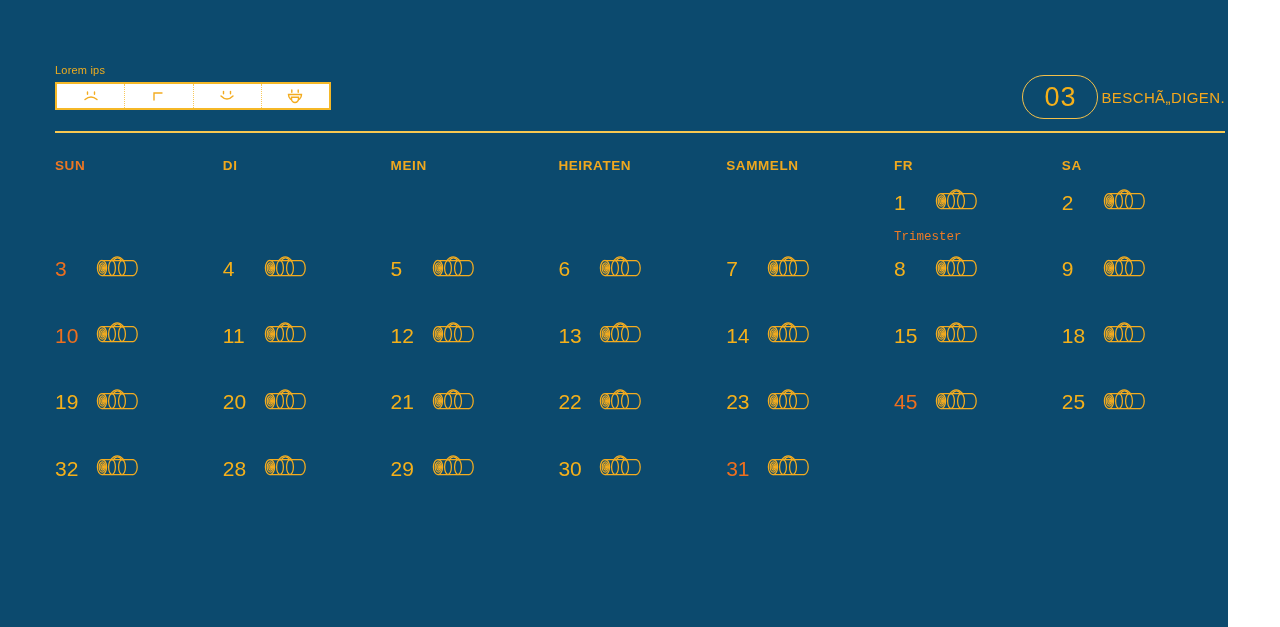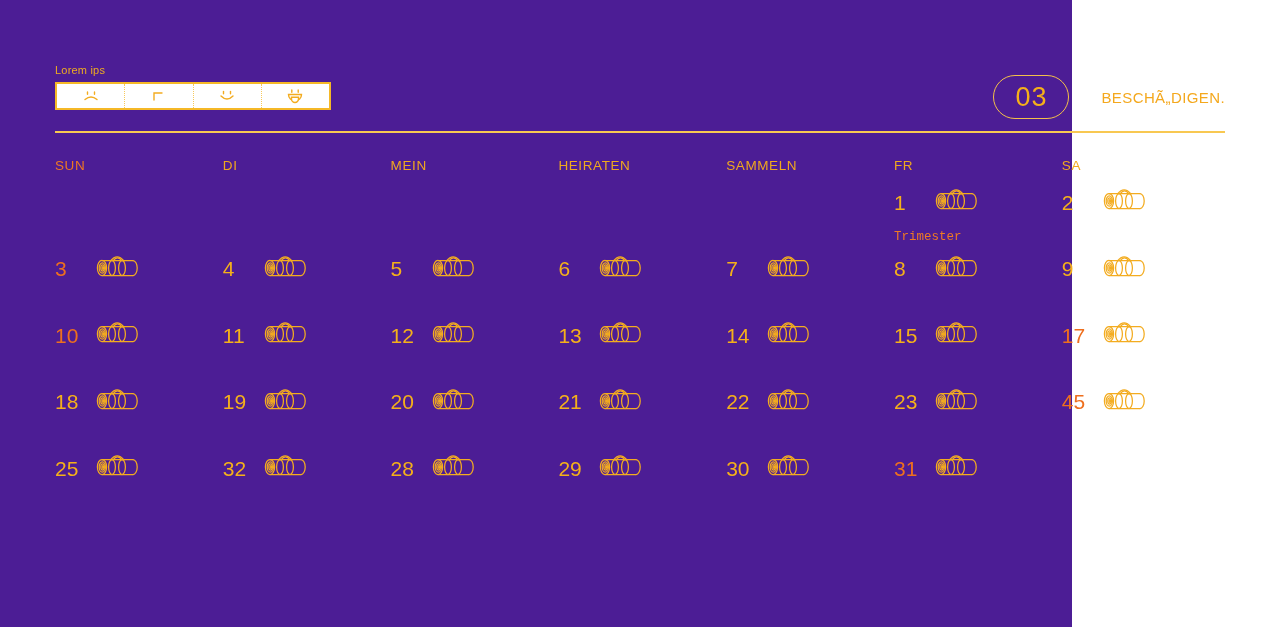--- a/index.html
+++ b/index.html
@@ -7,23 +7,23 @@
   html, body {
     width: 1280px;
     height: 627px;
     background: #ffffff;
     font-family: "Liberation Sans", "DejaVu Sans", sans-serif;
     overflow: hidden;
   }
 
   .page {
     position: relative;
-    width: 1072px;
+    width: 1228px;
     height: 627px;
-    background: #4c1d95;
+    background: #0c4a6e;
   }
 
   
   .header {
     position: absolute;
     left: 55px;
     top: 64px;
     width: 1170px;
     height: 66px;
   }
@@ -64,21 +64,21 @@
 
   .mood-btn svg { display: block; }
 
   
   .header-right {
     position: absolute;
     right: 0;
     top: 11px;
     display: flex;
     align-items: center;
-    gap: 32px;
+    gap: 3px;
   }
 
   .month-badge {
     width: 76px;
     height: 44px;
     border: 1.6px solid #f3c04a;
     border-radius: 22px;
     display: flex;
     align-items: center;
     justify-content: center;
@@ -110,21 +110,21 @@
     position: absolute;
     left: 55px;
     top: 158px;
     width: 1175px;
     display: grid;
     grid-template-columns: repeat(7, 167.8px);
   }
 
   .weekday {
     font-size: 13.5px;
-    font-weight: normal;
+    font-weight: bold;
     letter-spacing: 0.6px;
     color: #f0a81e;
     padding-bottom: 10px;
     white-space: nowrap;
   }
   .weekday.sun { color: #ee7722; }
 
   
   .day-cell {
     height: 66.5px;
@@ -511,256 +511,238 @@
               <ellipse cx="9.6" cy="17" rx="1.8" ry="3.1"></ellipse>
               <ellipse cx="9.9" cy="17" rx="0.7" ry="1.3"></ellipse>
               <ellipse cx="19" cy="17" rx="3.4" ry="7.5"></ellipse>
               <ellipse cx="29" cy="17" rx="3.4" ry="7.5"></ellipse>
               <path d="M40 9.5 A4.2 7.5 0 0 1 40 24.5" fill="none"></path>
               <path d="M17.5 10 Q24 1.5 31 10" fill="none"></path>
               <path d="M20 9.8 Q24.5 4 29 9.8" fill="none"></path>
             </svg></span>
         </div>
       </div>
+      <div class="day-cell">
+        <div class="day-inner">
+          <span class="day-num">18</span>
+          <span class="bedroll"><svg width="50" height="32" viewBox="0 0 50 32" fill="none" stroke="#f3ac20" stroke-width="1.25" stroke-linecap="round" stroke-linejoin="round">
+              <path d="M9 9.5 L40 9.5" fill="none"></path>
+              <path d="M9 24.5 L40 24.5" fill="none"></path>
+              <ellipse cx="9" cy="17" rx="4.6" ry="7.5"></ellipse>
+              <ellipse cx="9.3" cy="17" rx="3.1" ry="5.2"></ellipse>
+              <ellipse cx="9.6" cy="17" rx="1.8" ry="3.1"></ellipse>
+              <ellipse cx="9.9" cy="17" rx="0.7" ry="1.3"></ellipse>
+              <ellipse cx="19" cy="17" rx="3.4" ry="7.5"></ellipse>
+              <ellipse cx="29" cy="17" rx="3.4" ry="7.5"></ellipse>
+              <path d="M40 9.5 A4.2 7.5 0 0 1 40 24.5" fill="none"></path>
+              <path d="M17.5 10 Q24 1.5 31 10" fill="none"></path>
+              <path d="M20 9.8 Q24.5 4 29 9.8" fill="none"></path>
+            </svg></span>
+        </div>
+      </div>
+      <div class="day-cell">
+        <div class="day-inner">
+          <span class="day-num">19</span>
+          <span class="bedroll"><svg width="50" height="32" viewBox="0 0 50 32" fill="none" stroke="#f3ac20" stroke-width="1.25" stroke-linecap="round" stroke-linejoin="round">
+              <path d="M9 9.5 L40 9.5" fill="none"></path>
+              <path d="M9 24.5 L40 24.5" fill="none"></path>
+              <ellipse cx="9" cy="17" rx="4.6" ry="7.5"></ellipse>
+              <ellipse cx="9.3" cy="17" rx="3.1" ry="5.2"></ellipse>
+              <ellipse cx="9.6" cy="17" rx="1.8" ry="3.1"></ellipse>
+              <ellipse cx="9.9" cy="17" rx="0.7" ry="1.3"></ellipse>
+              <ellipse cx="19" cy="17" rx="3.4" ry="7.5"></ellipse>
+              <ellipse cx="29" cy="17" rx="3.4" ry="7.5"></ellipse>
+              <path d="M40 9.5 A4.2 7.5 0 0 1 40 24.5" fill="none"></path>
+              <path d="M17.5 10 Q24 1.5 31 10" fill="none"></path>
+              <path d="M20 9.8 Q24.5 4 29 9.8" fill="none"></path>
+            </svg></span>
+        </div>
+      </div>
+      <div class="day-cell">
+        <div class="day-inner">
+          <span class="day-num">20</span>
+          <span class="bedroll"><svg width="50" height="32" viewBox="0 0 50 32" fill="none" stroke="#f3ac20" stroke-width="1.25" stroke-linecap="round" stroke-linejoin="round">
+              <path d="M9 9.5 L40 9.5" fill="none"></path>
+              <path d="M9 24.5 L40 24.5" fill="none"></path>
+              <ellipse cx="9" cy="17" rx="4.6" ry="7.5"></ellipse>
+              <ellipse cx="9.3" cy="17" rx="3.1" ry="5.2"></ellipse>
+              <ellipse cx="9.6" cy="17" rx="1.8" ry="3.1"></ellipse>
+              <ellipse cx="9.9" cy="17" rx="0.7" ry="1.3"></ellipse>
+              <ellipse cx="19" cy="17" rx="3.4" ry="7.5"></ellipse>
+              <ellipse cx="29" cy="17" rx="3.4" ry="7.5"></ellipse>
+              <path d="M40 9.5 A4.2 7.5 0 0 1 40 24.5" fill="none"></path>
+              <path d="M17.5 10 Q24 1.5 31 10" fill="none"></path>
+              <path d="M20 9.8 Q24.5 4 29 9.8" fill="none"></path>
+            </svg></span>
+        </div>
+      </div>
+      <div class="day-cell">
+        <div class="day-inner">
+          <span class="day-num">21</span>
+          <span class="bedroll"><svg width="50" height="32" viewBox="0 0 50 32" fill="none" stroke="#f3ac20" stroke-width="1.25" stroke-linecap="round" stroke-linejoin="round">
+              <path d="M9 9.5 L40 9.5" fill="none"></path>
+              <path d="M9 24.5 L40 24.5" fill="none"></path>
+              <ellipse cx="9" cy="17" rx="4.6" ry="7.5"></ellipse>
+              <ellipse cx="9.3" cy="17" rx="3.1" ry="5.2"></ellipse>
+              <ellipse cx="9.6" cy="17" rx="1.8" ry="3.1"></ellipse>
+              <ellipse cx="9.9" cy="17" rx="0.7" ry="1.3"></ellipse>
+              <ellipse cx="19" cy="17" rx="3.4" ry="7.5"></ellipse>
+              <ellipse cx="29" cy="17" rx="3.4" ry="7.5"></ellipse>
+              <path d="M40 9.5 A4.2 7.5 0 0 1 40 24.5" fill="none"></path>
+              <path d="M17.5 10 Q24 1.5 31 10" fill="none"></path>
+              <path d="M20 9.8 Q24.5 4 29 9.8" fill="none"></path>
+            </svg></span>
+        </div>
+      </div>
+      <div class="day-cell">
+        <div class="day-inner">
+          <span class="day-num">22</span>
+          <span class="bedroll"><svg width="50" height="32" viewBox="0 0 50 32" fill="none" stroke="#f3ac20" stroke-width="1.25" stroke-linecap="round" stroke-linejoin="round">
+              <path d="M9 9.5 L40 9.5" fill="none"></path>
+              <path d="M9 24.5 L40 24.5" fill="none"></path>
+              <ellipse cx="9" cy="17" rx="4.6" ry="7.5"></ellipse>
+              <ellipse cx="9.3" cy="17" rx="3.1" ry="5.2"></ellipse>
+              <ellipse cx="9.6" cy="17" rx="1.8" ry="3.1"></ellipse>
+              <ellipse cx="9.9" cy="17" rx="0.7" ry="1.3"></ellipse>
+              <ellipse cx="19" cy="17" rx="3.4" ry="7.5"></ellipse>
+              <ellipse cx="29" cy="17" rx="3.4" ry="7.5"></ellipse>
+              <path d="M40 9.5 A4.2 7.5 0 0 1 40 24.5" fill="none"></path>
+              <path d="M17.5 10 Q24 1.5 31 10" fill="none"></path>
+              <path d="M20 9.8 Q24.5 4 29 9.8" fill="none"></path>
+            </svg></span>
+        </div>
+      </div>
+      <div class="day-cell">
+        <div class="day-inner">
+          <span class="day-num">23</span>
+          <span class="bedroll"><svg width="50" height="32" viewBox="0 0 50 32" fill="none" stroke="#f3ac20" stroke-width="1.25" stroke-linecap="round" stroke-linejoin="round">
+              <path d="M9 9.5 L40 9.5" fill="none"></path>
+              <path d="M9 24.5 L40 24.5" fill="none"></path>
+              <ellipse cx="9" cy="17" rx="4.6" ry="7.5"></ellipse>
+              <ellipse cx="9.3" cy="17" rx="3.1" ry="5.2"></ellipse>
+              <ellipse cx="9.6" cy="17" rx="1.8" ry="3.1"></ellipse>
+              <ellipse cx="9.9" cy="17" rx="0.7" ry="1.3"></ellipse>
+              <ellipse cx="19" cy="17" rx="3.4" ry="7.5"></ellipse>
+              <ellipse cx="29" cy="17" rx="3.4" ry="7.5"></ellipse>
+              <path d="M40 9.5 A4.2 7.5 0 0 1 40 24.5" fill="none"></path>
+              <path d="M17.5 10 Q24 1.5 31 10" fill="none"></path>
+              <path d="M20 9.8 Q24.5 4 29 9.8" fill="none"></path>
+            </svg></span>
+        </div>
+      </div>
       <div class="day-cell sun">
         <div class="day-inner">
-          <span class="day-num">17</span>
-          <span class="bedroll"><svg width="50" height="32" viewBox="0 0 50 32" fill="none" stroke="#f3ac20" stroke-width="1.25" stroke-linecap="round" stroke-linejoin="round">
-              <path d="M9 9.5 L40 9.5" fill="none"></path>
-              <path d="M9 24.5 L40 24.5" fill="none"></path>
-              <ellipse cx="9" cy="17" rx="4.6" ry="7.5"></ellipse>
-              <ellipse cx="9.3" cy="17" rx="3.1" ry="5.2"></ellipse>
-              <ellipse cx="9.6" cy="17" rx="1.8" ry="3.1"></ellipse>
-              <ellipse cx="9.9" cy="17" rx="0.7" ry="1.3"></ellipse>
-              <ellipse cx="19" cy="17" rx="3.4" ry="7.5"></ellipse>
-              <ellipse cx="29" cy="17" rx="3.4" ry="7.5"></ellipse>
-              <path d="M40 9.5 A4.2 7.5 0 0 1 40 24.5" fill="none"></path>
-              <path d="M17.5 10 Q24 1.5 31 10" fill="none"></path>
-              <path d="M20 9.8 Q24.5 4 29 9.8" fill="none"></path>
-            </svg></span>
-        </div>
-      </div>
-      <div class="day-cell">
-        <div class="day-inner">
-          <span class="day-num">18</span>
-          <span class="bedroll"><svg width="50" height="32" viewBox="0 0 50 32" fill="none" stroke="#f3ac20" stroke-width="1.25" stroke-linecap="round" stroke-linejoin="round">
-              <path d="M9 9.5 L40 9.5" fill="none"></path>
-              <path d="M9 24.5 L40 24.5" fill="none"></path>
-              <ellipse cx="9" cy="17" rx="4.6" ry="7.5"></ellipse>
-              <ellipse cx="9.3" cy="17" rx="3.1" ry="5.2"></ellipse>
-              <ellipse cx="9.6" cy="17" rx="1.8" ry="3.1"></ellipse>
-              <ellipse cx="9.9" cy="17" rx="0.7" ry="1.3"></ellipse>
-              <ellipse cx="19" cy="17" rx="3.4" ry="7.5"></ellipse>
-              <ellipse cx="29" cy="17" rx="3.4" ry="7.5"></ellipse>
-              <path d="M40 9.5 A4.2 7.5 0 0 1 40 24.5" fill="none"></path>
-              <path d="M17.5 10 Q24 1.5 31 10" fill="none"></path>
-              <path d="M20 9.8 Q24.5 4 29 9.8" fill="none"></path>
-            </svg></span>
-        </div>
-      </div>
-      <div class="day-cell">
-        <div class="day-inner">
-          <span class="day-num">19</span>
-          <span class="bedroll"><svg width="50" height="32" viewBox="0 0 50 32" fill="none" stroke="#f3ac20" stroke-width="1.25" stroke-linecap="round" stroke-linejoin="round">
-              <path d="M9 9.5 L40 9.5" fill="none"></path>
-              <path d="M9 24.5 L40 24.5" fill="none"></path>
-              <ellipse cx="9" cy="17" rx="4.6" ry="7.5"></ellipse>
-              <ellipse cx="9.3" cy="17" rx="3.1" ry="5.2"></ellipse>
-              <ellipse cx="9.6" cy="17" rx="1.8" ry="3.1"></ellipse>
-              <ellipse cx="9.9" cy="17" rx="0.7" ry="1.3"></ellipse>
-              <ellipse cx="19" cy="17" rx="3.4" ry="7.5"></ellipse>
-              <ellipse cx="29" cy="17" rx="3.4" ry="7.5"></ellipse>
-              <path d="M40 9.5 A4.2 7.5 0 0 1 40 24.5" fill="none"></path>
-              <path d="M17.5 10 Q24 1.5 31 10" fill="none"></path>
-              <path d="M20 9.8 Q24.5 4 29 9.8" fill="none"></path>
-            </svg></span>
-        </div>
-      </div>
-      <div class="day-cell">
-        <div class="day-inner">
-          <span class="day-num">20</span>
-          <span class="bedroll"><svg width="50" height="32" viewBox="0 0 50 32" fill="none" stroke="#f3ac20" stroke-width="1.25" stroke-linecap="round" stroke-linejoin="round">
-              <path d="M9 9.5 L40 9.5" fill="none"></path>
-              <path d="M9 24.5 L40 24.5" fill="none"></path>
-              <ellipse cx="9" cy="17" rx="4.6" ry="7.5"></ellipse>
-              <ellipse cx="9.3" cy="17" rx="3.1" ry="5.2"></ellipse>
-              <ellipse cx="9.6" cy="17" rx="1.8" ry="3.1"></ellipse>
-              <ellipse cx="9.9" cy="17" rx="0.7" ry="1.3"></ellipse>
-              <ellipse cx="19" cy="17" rx="3.4" ry="7.5"></ellipse>
-              <ellipse cx="29" cy="17" rx="3.4" ry="7.5"></ellipse>
-              <path d="M40 9.5 A4.2 7.5 0 0 1 40 24.5" fill="none"></path>
-              <path d="M17.5 10 Q24 1.5 31 10" fill="none"></path>
-              <path d="M20 9.8 Q24.5 4 29 9.8" fill="none"></path>
-            </svg></span>
-        </div>
-      </div>
-      <div class="day-cell">
-        <div class="day-inner">
-          <span class="day-num">21</span>
-          <span class="bedroll"><svg width="50" height="32" viewBox="0 0 50 32" fill="none" stroke="#f3ac20" stroke-width="1.25" stroke-linecap="round" stroke-linejoin="round">
-              <path d="M9 9.5 L40 9.5" fill="none"></path>
-              <path d="M9 24.5 L40 24.5" fill="none"></path>
-              <ellipse cx="9" cy="17" rx="4.6" ry="7.5"></ellipse>
-              <ellipse cx="9.3" cy="17" rx="3.1" ry="5.2"></ellipse>
-              <ellipse cx="9.6" cy="17" rx="1.8" ry="3.1"></ellipse>
-              <ellipse cx="9.9" cy="17" rx="0.7" ry="1.3"></ellipse>
-              <ellipse cx="19" cy="17" rx="3.4" ry="7.5"></ellipse>
-              <ellipse cx="29" cy="17" rx="3.4" ry="7.5"></ellipse>
-              <path d="M40 9.5 A4.2 7.5 0 0 1 40 24.5" fill="none"></path>
-              <path d="M17.5 10 Q24 1.5 31 10" fill="none"></path>
-              <path d="M20 9.8 Q24.5 4 29 9.8" fill="none"></path>
-            </svg></span>
-        </div>
-      </div>
-      <div class="day-cell">
-        <div class="day-inner">
-          <span class="day-num">22</span>
-          <span class="bedroll"><svg width="50" height="32" viewBox="0 0 50 32" fill="none" stroke="#f3ac20" stroke-width="1.25" stroke-linecap="round" stroke-linejoin="round">
-              <path d="M9 9.5 L40 9.5" fill="none"></path>
-              <path d="M9 24.5 L40 24.5" fill="none"></path>
-              <ellipse cx="9" cy="17" rx="4.6" ry="7.5"></ellipse>
-              <ellipse cx="9.3" cy="17" rx="3.1" ry="5.2"></ellipse>
-              <ellipse cx="9.6" cy="17" rx="1.8" ry="3.1"></ellipse>
-              <ellipse cx="9.9" cy="17" rx="0.7" ry="1.3"></ellipse>
-              <ellipse cx="19" cy="17" rx="3.4" ry="7.5"></ellipse>
-              <ellipse cx="29" cy="17" rx="3.4" ry="7.5"></ellipse>
-              <path d="M40 9.5 A4.2 7.5 0 0 1 40 24.5" fill="none"></path>
-              <path d="M17.5 10 Q24 1.5 31 10" fill="none"></path>
-              <path d="M20 9.8 Q24.5 4 29 9.8" fill="none"></path>
-            </svg></span>
-        </div>
-      </div>
-      <div class="day-cell">
-        <div class="day-inner">
-          <span class="day-num">23</span>
+          <span class="day-num">45</span>
+          <span class="bedroll"><svg width="50" height="32" viewBox="0 0 50 32" fill="none" stroke="#f3ac20" stroke-width="1.25" stroke-linecap="round" stroke-linejoin="round">
+              <path d="M9 9.5 L40 9.5" fill="none"></path>
+              <path d="M9 24.5 L40 24.5" fill="none"></path>
+              <ellipse cx="9" cy="17" rx="4.6" ry="7.5"></ellipse>
+              <ellipse cx="9.3" cy="17" rx="3.1" ry="5.2"></ellipse>
+              <ellipse cx="9.6" cy="17" rx="1.8" ry="3.1"></ellipse>
+              <ellipse cx="9.9" cy="17" rx="0.7" ry="1.3"></ellipse>
+              <ellipse cx="19" cy="17" rx="3.4" ry="7.5"></ellipse>
+              <ellipse cx="29" cy="17" rx="3.4" ry="7.5"></ellipse>
+              <path d="M40 9.5 A4.2 7.5 0 0 1 40 24.5" fill="none"></path>
+              <path d="M17.5 10 Q24 1.5 31 10" fill="none"></path>
+              <path d="M20 9.8 Q24.5 4 29 9.8" fill="none"></path>
+            </svg></span>
+        </div>
+      </div>
+      <div class="day-cell">
+        <div class="day-inner">
+          <span class="day-num">25</span>
+          <span class="bedroll"><svg width="50" height="32" viewBox="0 0 50 32" fill="none" stroke="#f3ac20" stroke-width="1.25" stroke-linecap="round" stroke-linejoin="round">
+              <path d="M9 9.5 L40 9.5" fill="none"></path>
+              <path d="M9 24.5 L40 24.5" fill="none"></path>
+              <ellipse cx="9" cy="17" rx="4.6" ry="7.5"></ellipse>
+              <ellipse cx="9.3" cy="17" rx="3.1" ry="5.2"></ellipse>
+              <ellipse cx="9.6" cy="17" rx="1.8" ry="3.1"></ellipse>
+              <ellipse cx="9.9" cy="17" rx="0.7" ry="1.3"></ellipse>
+              <ellipse cx="19" cy="17" rx="3.4" ry="7.5"></ellipse>
+              <ellipse cx="29" cy="17" rx="3.4" ry="7.5"></ellipse>
+              <path d="M40 9.5 A4.2 7.5 0 0 1 40 24.5" fill="none"></path>
+              <path d="M17.5 10 Q24 1.5 31 10" fill="none"></path>
+              <path d="M20 9.8 Q24.5 4 29 9.8" fill="none"></path>
+            </svg></span>
+        </div>
+      </div>
+      <div class="day-cell">
+        <div class="day-inner">
+          <span class="day-num">32</span>
+          <span class="bedroll"><svg width="50" height="32" viewBox="0 0 50 32" fill="none" stroke="#f3ac20" stroke-width="1.25" stroke-linecap="round" stroke-linejoin="round">
+              <path d="M9 9.5 L40 9.5" fill="none"></path>
+              <path d="M9 24.5 L40 24.5" fill="none"></path>
+              <ellipse cx="9" cy="17" rx="4.6" ry="7.5"></ellipse>
+              <ellipse cx="9.3" cy="17" rx="3.1" ry="5.2"></ellipse>
+              <ellipse cx="9.6" cy="17" rx="1.8" ry="3.1"></ellipse>
+              <ellipse cx="9.9" cy="17" rx="0.7" ry="1.3"></ellipse>
+              <ellipse cx="19" cy="17" rx="3.4" ry="7.5"></ellipse>
+              <ellipse cx="29" cy="17" rx="3.4" ry="7.5"></ellipse>
+              <path d="M40 9.5 A4.2 7.5 0 0 1 40 24.5" fill="none"></path>
+              <path d="M17.5 10 Q24 1.5 31 10" fill="none"></path>
+              <path d="M20 9.8 Q24.5 4 29 9.8" fill="none"></path>
+            </svg></span>
+        </div>
+      </div>
+      <div class="day-cell">
+        <div class="day-inner">
+          <span class="day-num">28</span>
+          <span class="bedroll"><svg width="50" height="32" viewBox="0 0 50 32" fill="none" stroke="#f3ac20" stroke-width="1.25" stroke-linecap="round" stroke-linejoin="round">
+              <path d="M9 9.5 L40 9.5" fill="none"></path>
+              <path d="M9 24.5 L40 24.5" fill="none"></path>
+              <ellipse cx="9" cy="17" rx="4.6" ry="7.5"></ellipse>
+              <ellipse cx="9.3" cy="17" rx="3.1" ry="5.2"></ellipse>
+              <ellipse cx="9.6" cy="17" rx="1.8" ry="3.1"></ellipse>
+              <ellipse cx="9.9" cy="17" rx="0.7" ry="1.3"></ellipse>
+              <ellipse cx="19" cy="17" rx="3.4" ry="7.5"></ellipse>
+              <ellipse cx="29" cy="17" rx="3.4" ry="7.5"></ellipse>
+              <path d="M40 9.5 A4.2 7.5 0 0 1 40 24.5" fill="none"></path>
+              <path d="M17.5 10 Q24 1.5 31 10" fill="none"></path>
+              <path d="M20 9.8 Q24.5 4 29 9.8" fill="none"></path>
+            </svg></span>
+        </div>
+      </div>
+      <div class="day-cell">
+        <div class="day-inner">
+          <span class="day-num">29</span>
+          <span class="bedroll"><svg width="50" height="32" viewBox="0 0 50 32" fill="none" stroke="#f3ac20" stroke-width="1.25" stroke-linecap="round" stroke-linejoin="round">
+              <path d="M9 9.5 L40 9.5" fill="none"></path>
+              <path d="M9 24.5 L40 24.5" fill="none"></path>
+              <ellipse cx="9" cy="17" rx="4.6" ry="7.5"></ellipse>
+              <ellipse cx="9.3" cy="17" rx="3.1" ry="5.2"></ellipse>
+              <ellipse cx="9.6" cy="17" rx="1.8" ry="3.1"></ellipse>
+              <ellipse cx="9.9" cy="17" rx="0.7" ry="1.3"></ellipse>
+              <ellipse cx="19" cy="17" rx="3.4" ry="7.5"></ellipse>
+              <ellipse cx="29" cy="17" rx="3.4" ry="7.5"></ellipse>
+              <path d="M40 9.5 A4.2 7.5 0 0 1 40 24.5" fill="none"></path>
+              <path d="M17.5 10 Q24 1.5 31 10" fill="none"></path>
+              <path d="M20 9.8 Q24.5 4 29 9.8" fill="none"></path>
+            </svg></span>
+        </div>
+      </div>
+      <div class="day-cell">
+        <div class="day-inner">
+          <span class="day-num">30</span>
           <span class="bedroll"><svg width="50" height="32" viewBox="0 0 50 32" fill="none" stroke="#f3ac20" stroke-width="1.25" stroke-linecap="round" stroke-linejoin="round">
               <path d="M9 9.5 L40 9.5" fill="none"></path>
               <path d="M9 24.5 L40 24.5" fill="none"></path>
               <ellipse cx="9" cy="17" rx="4.6" ry="7.5"></ellipse>
               <ellipse cx="9.3" cy="17" rx="3.1" ry="5.2"></ellipse>
               <ellipse cx="9.6" cy="17" rx="1.8" ry="3.1"></ellipse>
               <ellipse cx="9.9" cy="17" rx="0.7" ry="1.3"></ellipse>
               <ellipse cx="19" cy="17" rx="3.4" ry="7.5"></ellipse>
               <ellipse cx="29" cy="17" rx="3.4" ry="7.5"></ellipse>
               <path d="M40 9.5 A4.2 7.5 0 0 1 40 24.5" fill="none"></path>
               <path d="M17.5 10 Q24 1.5 31 10" fill="none"></path>
               <path d="M20 9.8 Q24.5 4 29 9.8" fill="none"></path>
             </svg></span>
         </div>
       </div>
       <div class="day-cell sun">
         <div class="day-inner">
-          <span class="day-num">45</span>
-          <span class="bedroll"><svg width="50" height="32" viewBox="0 0 50 32" fill="none" stroke="#f3ac20" stroke-width="1.25" stroke-linecap="round" stroke-linejoin="round">
-              <path d="M9 9.5 L40 9.5" fill="none"></path>
-              <path d="M9 24.5 L40 24.5" fill="none"></path>
-              <ellipse cx="9" cy="17" rx="4.6" ry="7.5"></ellipse>
-              <ellipse cx="9.3" cy="17" rx="3.1" ry="5.2"></ellipse>
-              <ellipse cx="9.6" cy="17" rx="1.8" ry="3.1"></ellipse>
-              <ellipse cx="9.9" cy="17" rx="0.7" ry="1.3"></ellipse>
-              <ellipse cx="19" cy="17" rx="3.4" ry="7.5"></ellipse>
-              <ellipse cx="29" cy="17" rx="3.4" ry="7.5"></ellipse>
-              <path d="M40 9.5 A4.2 7.5 0 0 1 40 24.5" fill="none"></path>
-              <path d="M17.5 10 Q24 1.5 31 10" fill="none"></path>
-              <path d="M20 9.8 Q24.5 4 29 9.8" fill="none"></path>
-            </svg></span>
-        </div>
-      </div>
-      <div class="day-cell">
-        <div class="day-inner">
-          <span class="day-num">25</span>
-          <span class="bedroll"><svg width="50" height="32" viewBox="0 0 50 32" fill="none" stroke="#f3ac20" stroke-width="1.25" stroke-linecap="round" stroke-linejoin="round">
-              <path d="M9 9.5 L40 9.5" fill="none"></path>
-              <path d="M9 24.5 L40 24.5" fill="none"></path>
-              <ellipse cx="9" cy="17" rx="4.6" ry="7.5"></ellipse>
-              <ellipse cx="9.3" cy="17" rx="3.1" ry="5.2"></ellipse>
-              <ellipse cx="9.6" cy="17" rx="1.8" ry="3.1"></ellipse>
-              <ellipse cx="9.9" cy="17" rx="0.7" ry="1.3"></ellipse>
-              <ellipse cx="19" cy="17" rx="3.4" ry="7.5"></ellipse>
-              <ellipse cx="29" cy="17" rx="3.4" ry="7.5"></ellipse>
-              <path d="M40 9.5 A4.2 7.5 0 0 1 40 24.5" fill="none"></path>
-              <path d="M17.5 10 Q24 1.5 31 10" fill="none"></path>
-              <path d="M20 9.8 Q24.5 4 29 9.8" fill="none"></path>
-            </svg></span>
-        </div>
-      </div>
-      <div class="day-cell">
-        <div class="day-inner">
-          <span class="day-num">32</span>
-          <span class="bedroll"><svg width="50" height="32" viewBox="0 0 50 32" fill="none" stroke="#f3ac20" stroke-width="1.25" stroke-linecap="round" stroke-linejoin="round">
-              <path d="M9 9.5 L40 9.5" fill="none"></path>
-              <path d="M9 24.5 L40 24.5" fill="none"></path>
-              <ellipse cx="9" cy="17" rx="4.6" ry="7.5"></ellipse>
-              <ellipse cx="9.3" cy="17" rx="3.1" ry="5.2"></ellipse>
-              <ellipse cx="9.6" cy="17" rx="1.8" ry="3.1"></ellipse>
-              <ellipse cx="9.9" cy="17" rx="0.7" ry="1.3"></ellipse>
-              <ellipse cx="19" cy="17" rx="3.4" ry="7.5"></ellipse>
-              <ellipse cx="29" cy="17" rx="3.4" ry="7.5"></ellipse>
-              <path d="M40 9.5 A4.2 7.5 0 0 1 40 24.5" fill="none"></path>
-              <path d="M17.5 10 Q24 1.5 31 10" fill="none"></path>
-              <path d="M20 9.8 Q24.5 4 29 9.8" fill="none"></path>
-            </svg></span>
-        </div>
-      </div>
-      <div class="day-cell">
-        <div class="day-inner">
-          <span class="day-num">28</span>
-          <span class="bedroll"><svg width="50" height="32" viewBox="0 0 50 32" fill="none" stroke="#f3ac20" stroke-width="1.25" stroke-linecap="round" stroke-linejoin="round">
-              <path d="M9 9.5 L40 9.5" fill="none"></path>
-              <path d="M9 24.5 L40 24.5" fill="none"></path>
-              <ellipse cx="9" cy="17" rx="4.6" ry="7.5"></ellipse>
-              <ellipse cx="9.3" cy="17" rx="3.1" ry="5.2"></ellipse>
-              <ellipse cx="9.6" cy="17" rx="1.8" ry="3.1"></ellipse>
-              <ellipse cx="9.9" cy="17" rx="0.7" ry="1.3"></ellipse>
-              <ellipse cx="19" cy="17" rx="3.4" ry="7.5"></ellipse>
-              <ellipse cx="29" cy="17" rx="3.4" ry="7.5"></ellipse>
-              <path d="M40 9.5 A4.2 7.5 0 0 1 40 24.5" fill="none"></path>
-              <path d="M17.5 10 Q24 1.5 31 10" fill="none"></path>
-              <path d="M20 9.8 Q24.5 4 29 9.8" fill="none"></path>
-            </svg></span>
-        </div>
-      </div>
-      <div class="day-cell">
-        <div class="day-inner">
-          <span class="day-num">29</span>
-          <span class="bedroll"><svg width="50" height="32" viewBox="0 0 50 32" fill="none" stroke="#f3ac20" stroke-width="1.25" stroke-linecap="round" stroke-linejoin="round">
-              <path d="M9 9.5 L40 9.5" fill="none"></path>
-              <path d="M9 24.5 L40 24.5" fill="none"></path>
-              <ellipse cx="9" cy="17" rx="4.6" ry="7.5"></ellipse>
-              <ellipse cx="9.3" cy="17" rx="3.1" ry="5.2"></ellipse>
-              <ellipse cx="9.6" cy="17" rx="1.8" ry="3.1"></ellipse>
-              <ellipse cx="9.9" cy="17" rx="0.7" ry="1.3"></ellipse>
-              <ellipse cx="19" cy="17" rx="3.4" ry="7.5"></ellipse>
-              <ellipse cx="29" cy="17" rx="3.4" ry="7.5"></ellipse>
-              <path d="M40 9.5 A4.2 7.5 0 0 1 40 24.5" fill="none"></path>
-              <path d="M17.5 10 Q24 1.5 31 10" fill="none"></path>
-              <path d="M20 9.8 Q24.5 4 29 9.8" fill="none"></path>
-            </svg></span>
-        </div>
-      </div>
-      <div class="day-cell">
-        <div class="day-inner">
-          <span class="day-num">30</span>
-          <span class="bedroll"><svg width="50" height="32" viewBox="0 0 50 32" fill="none" stroke="#f3ac20" stroke-width="1.25" stroke-linecap="round" stroke-linejoin="round">
-              <path d="M9 9.5 L40 9.5" fill="none"></path>
-              <path d="M9 24.5 L40 24.5" fill="none"></path>
-              <ellipse cx="9" cy="17" rx="4.6" ry="7.5"></ellipse>
-              <ellipse cx="9.3" cy="17" rx="3.1" ry="5.2"></ellipse>
-              <ellipse cx="9.6" cy="17" rx="1.8" ry="3.1"></ellipse>
-              <ellipse cx="9.9" cy="17" rx="0.7" ry="1.3"></ellipse>
-              <ellipse cx="19" cy="17" rx="3.4" ry="7.5"></ellipse>
-              <ellipse cx="29" cy="17" rx="3.4" ry="7.5"></ellipse>
-              <path d="M40 9.5 A4.2 7.5 0 0 1 40 24.5" fill="none"></path>
-              <path d="M17.5 10 Q24 1.5 31 10" fill="none"></path>
-              <path d="M20 9.8 Q24.5 4 29 9.8" fill="none"></path>
-            </svg></span>
-        </div>
-      </div>
-      <div class="day-cell sun">
-        <div class="day-inner">
           <span class="day-num">31</span>
           <span class="bedroll"><svg width="50" height="32" viewBox="0 0 50 32" fill="none" stroke="#f3ac20" stroke-width="1.25" stroke-linecap="round" stroke-linejoin="round">
               <path d="M9 9.5 L40 9.5" fill="none"></path>
               <path d="M9 24.5 L40 24.5" fill="none"></path>
               <ellipse cx="9" cy="17" rx="4.6" ry="7.5"></ellipse>
               <ellipse cx="9.3" cy="17" rx="3.1" ry="5.2"></ellipse>
               <ellipse cx="9.6" cy="17" rx="1.8" ry="3.1"></ellipse>
               <ellipse cx="9.9" cy="17" rx="0.7" ry="1.3"></ellipse>
               <ellipse cx="19" cy="17" rx="3.4" ry="7.5"></ellipse>
               <ellipse cx="29" cy="17" rx="3.4" ry="7.5"></ellipse>

